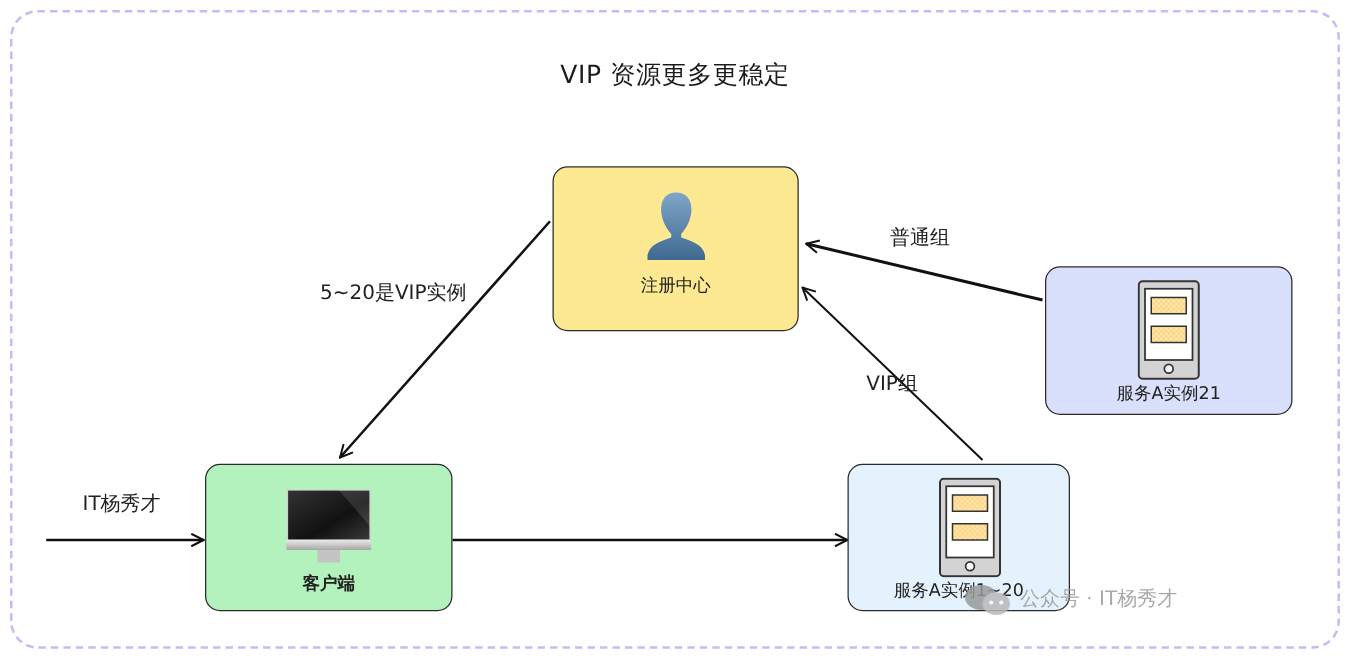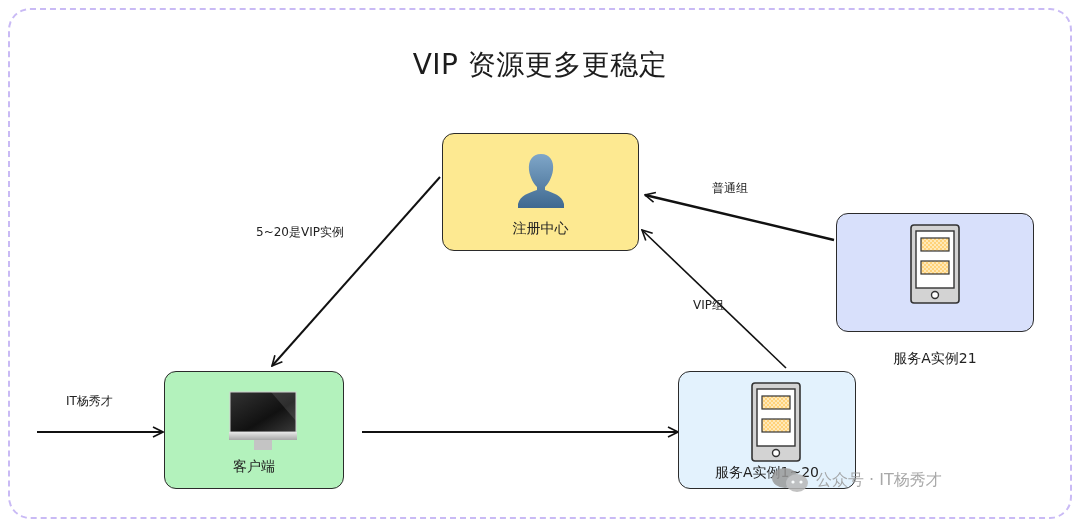--- a/index.html
+++ b/index.html
@@ -1,27 +1,27 @@
 <!DOCTYPE html>
 <html><head>
   <meta charset="utf-8">
   <style>
     html, body { margin: 0; padding: 0; background: #ffffff; }
     body { width: 1080px; height: 527px; position: relative; overflow: hidden;
            font-family: "DejaVu Sans", "Liberation Sans", sans-serif; color: #222; }
     .frame { position: absolute; left: 8px; top: 8px; width: 1064px; height: 511px;
              border: 2px dashed #c9baf5; border-radius: 22px; box-sizing: border-box; }
     .title { position: absolute; left: 0; width: 1080px; top: 46px; text-align: center;
-             font-size: 28px; color: #1c1c1c; letter-spacing: 0.5px; }
+             font-size: 20px; color: #1c1c1c; letter-spacing: 0.5px; }
     svg.edges { position: absolute; left: 0; top: 0; }
     .node { position: absolute; box-sizing: border-box; border: 1.6px solid #2b2b2b;
             border-radius: 12px; }
     .node .label { position: absolute; left: 0; right: 0; text-align: center;
                    font-size: 14px; color: #222; }
-    .elabel { position: absolute; font-size: 12px; color: #222; white-space: nowrap; }
+    .elabel { position: absolute; font-size: 16px; color: #222; white-space: nowrap; }
     .watermark { position: absolute; left: 770px; top: 466px; font-size: 16px;
                  color: #9a9a9a; opacity: 0.85; white-space: nowrap; }
     .wm-icon { display: inline-block; vertical-align: middle; margin-right: 6px; }
   </style>
 </head>
 <body>
 
 <div class="frame"></div>
 
 <div class="title">VIP 资源更多更稳定</div>
@@ -37,34 +37,34 @@
   <line x1="362" y1="432" x2="678" y2="432" stroke="#111" stroke-width="2" marker-end="url(#arr)"></line>
   <line x1="786" y1="368" x2="642" y2="230" stroke="#111" stroke-width="1.6" marker-end="url(#arr)"></line>
   <line x1="834" y1="240" x2="645" y2="195" stroke="#111" stroke-width="2.4" marker-end="url(#arr)"></line>
 </svg>
 
 <div class="elabel" style="left:66px; top:393px;">IT杨秀才</div>
 <div class="elabel" style="left:256px; top:224px;">5~20是VIP实例</div>
 <div class="elabel" style="left:657px; top:297px;margin-left:36px;">VIP组</div>
 <div class="elabel" style="left:712px; top:180px;">普通组</div>
 
-<div class="node" style="left:442px; top:133px; width:197px; height:118px; background:#fde991;">
+<div class="node" style="left:442px; top:133px; width:197px; height:132px; background:#fde991;">
   <svg style="position:absolute; left:74px; top:18px;" width="48" height="56" viewBox="0 0 48 56">
     <defs>
       <linearGradient id="ug" x1="0" y1="0" x2="0" y2="1">
         <stop offset="0" stop-color="#7fa6c8"></stop>
         <stop offset="1" stop-color="#3f6990"></stop>
       </linearGradient>
     </defs>
     <path d="M24,2 C33,2 37,9 36,18 C35,26 31,32 28,35 L28,38 C36,41 45,43 47,52 L47,56 L1,56 L1,52 C3,43 12,41 20,38 L20,35 C17,32 13,26 12,18 C11,9 15,2 24,2 Z" fill="url(#ug)"></path>
   </svg>
   <div class="label" style="top:86px;">注册中心</div>
 </div>
 
-<div class="node" style="left:164px; top:371px; width:180px; height:118px; background:#b3f2bc;">
+<div class="node" style="left:164px; top:371px; width:198px; height:118px; background:#b3f2bc;font-weight:bold;">
   <svg style="position:absolute; left:64px; top:19px;" width="68" height="62" viewBox="0 0 68 62">
     <defs>
       <linearGradient id="sg" x1="0" y1="0" x2="1" y2="1">
         <stop offset="0" stop-color="#333"></stop>
         <stop offset="0.6" stop-color="#111"></stop>
         <stop offset="1" stop-color="#3a3a3a"></stop>
       </linearGradient>
       <linearGradient id="bg2" x1="0" y1="0" x2="0" y2="1">
         <stop offset="0" stop-color="#e8e8e8"></stop>
         <stop offset="1" stop-color="#a8a8a8"></stop>
@@ -104,21 +104,21 @@
         <rect width="2" height="2" fill="#ffe9b8"></rect>
         <rect x="2" y="2" width="2" height="2" fill="#ffe9b8"></rect>
       </pattern>
     </defs>
     <rect x="1" y="1" width="48" height="78" rx="3" fill="#d3d3d3" stroke="#333" stroke-width="1.6"></rect>
     <rect x="6" y="7" width="38" height="57" fill="#ffffff" stroke="#333" stroke-width="1.4"></rect>
     <rect x="11" y="14" width="28" height="13" fill="url(#chk2)" stroke="#333" stroke-width="1.2"></rect>
     <rect x="11" y="37" width="28" height="13" fill="url(#chk2)" stroke="#333" stroke-width="1.2"></rect>
     <circle cx="25" cy="71" r="3.5" fill="#fff" stroke="#333" stroke-width="1.4"></circle>
   </svg>
-  <div class="label" style="top:92px;margin-top:44px;">服务A实例21</div>
+  <div class="label" style="top:92px;">服务A实例21</div>
 </div>
 
 <div class="watermark">
   <svg class="wm-icon" width="40" height="28" viewBox="0 0 40 28">
     <ellipse cx="15" cy="12" rx="13" ry="10" fill="#9a9a9a"></ellipse>
     <ellipse cx="27" cy="17" rx="11" ry="9" fill="#b8b8b8"></ellipse>
     <circle cx="23" cy="16" r="1.6" fill="#fff"></circle>
     <circle cx="31" cy="16" r="1.6" fill="#fff"></circle>
   </svg><span>公众号 · IT杨秀才</span>
 </div>

